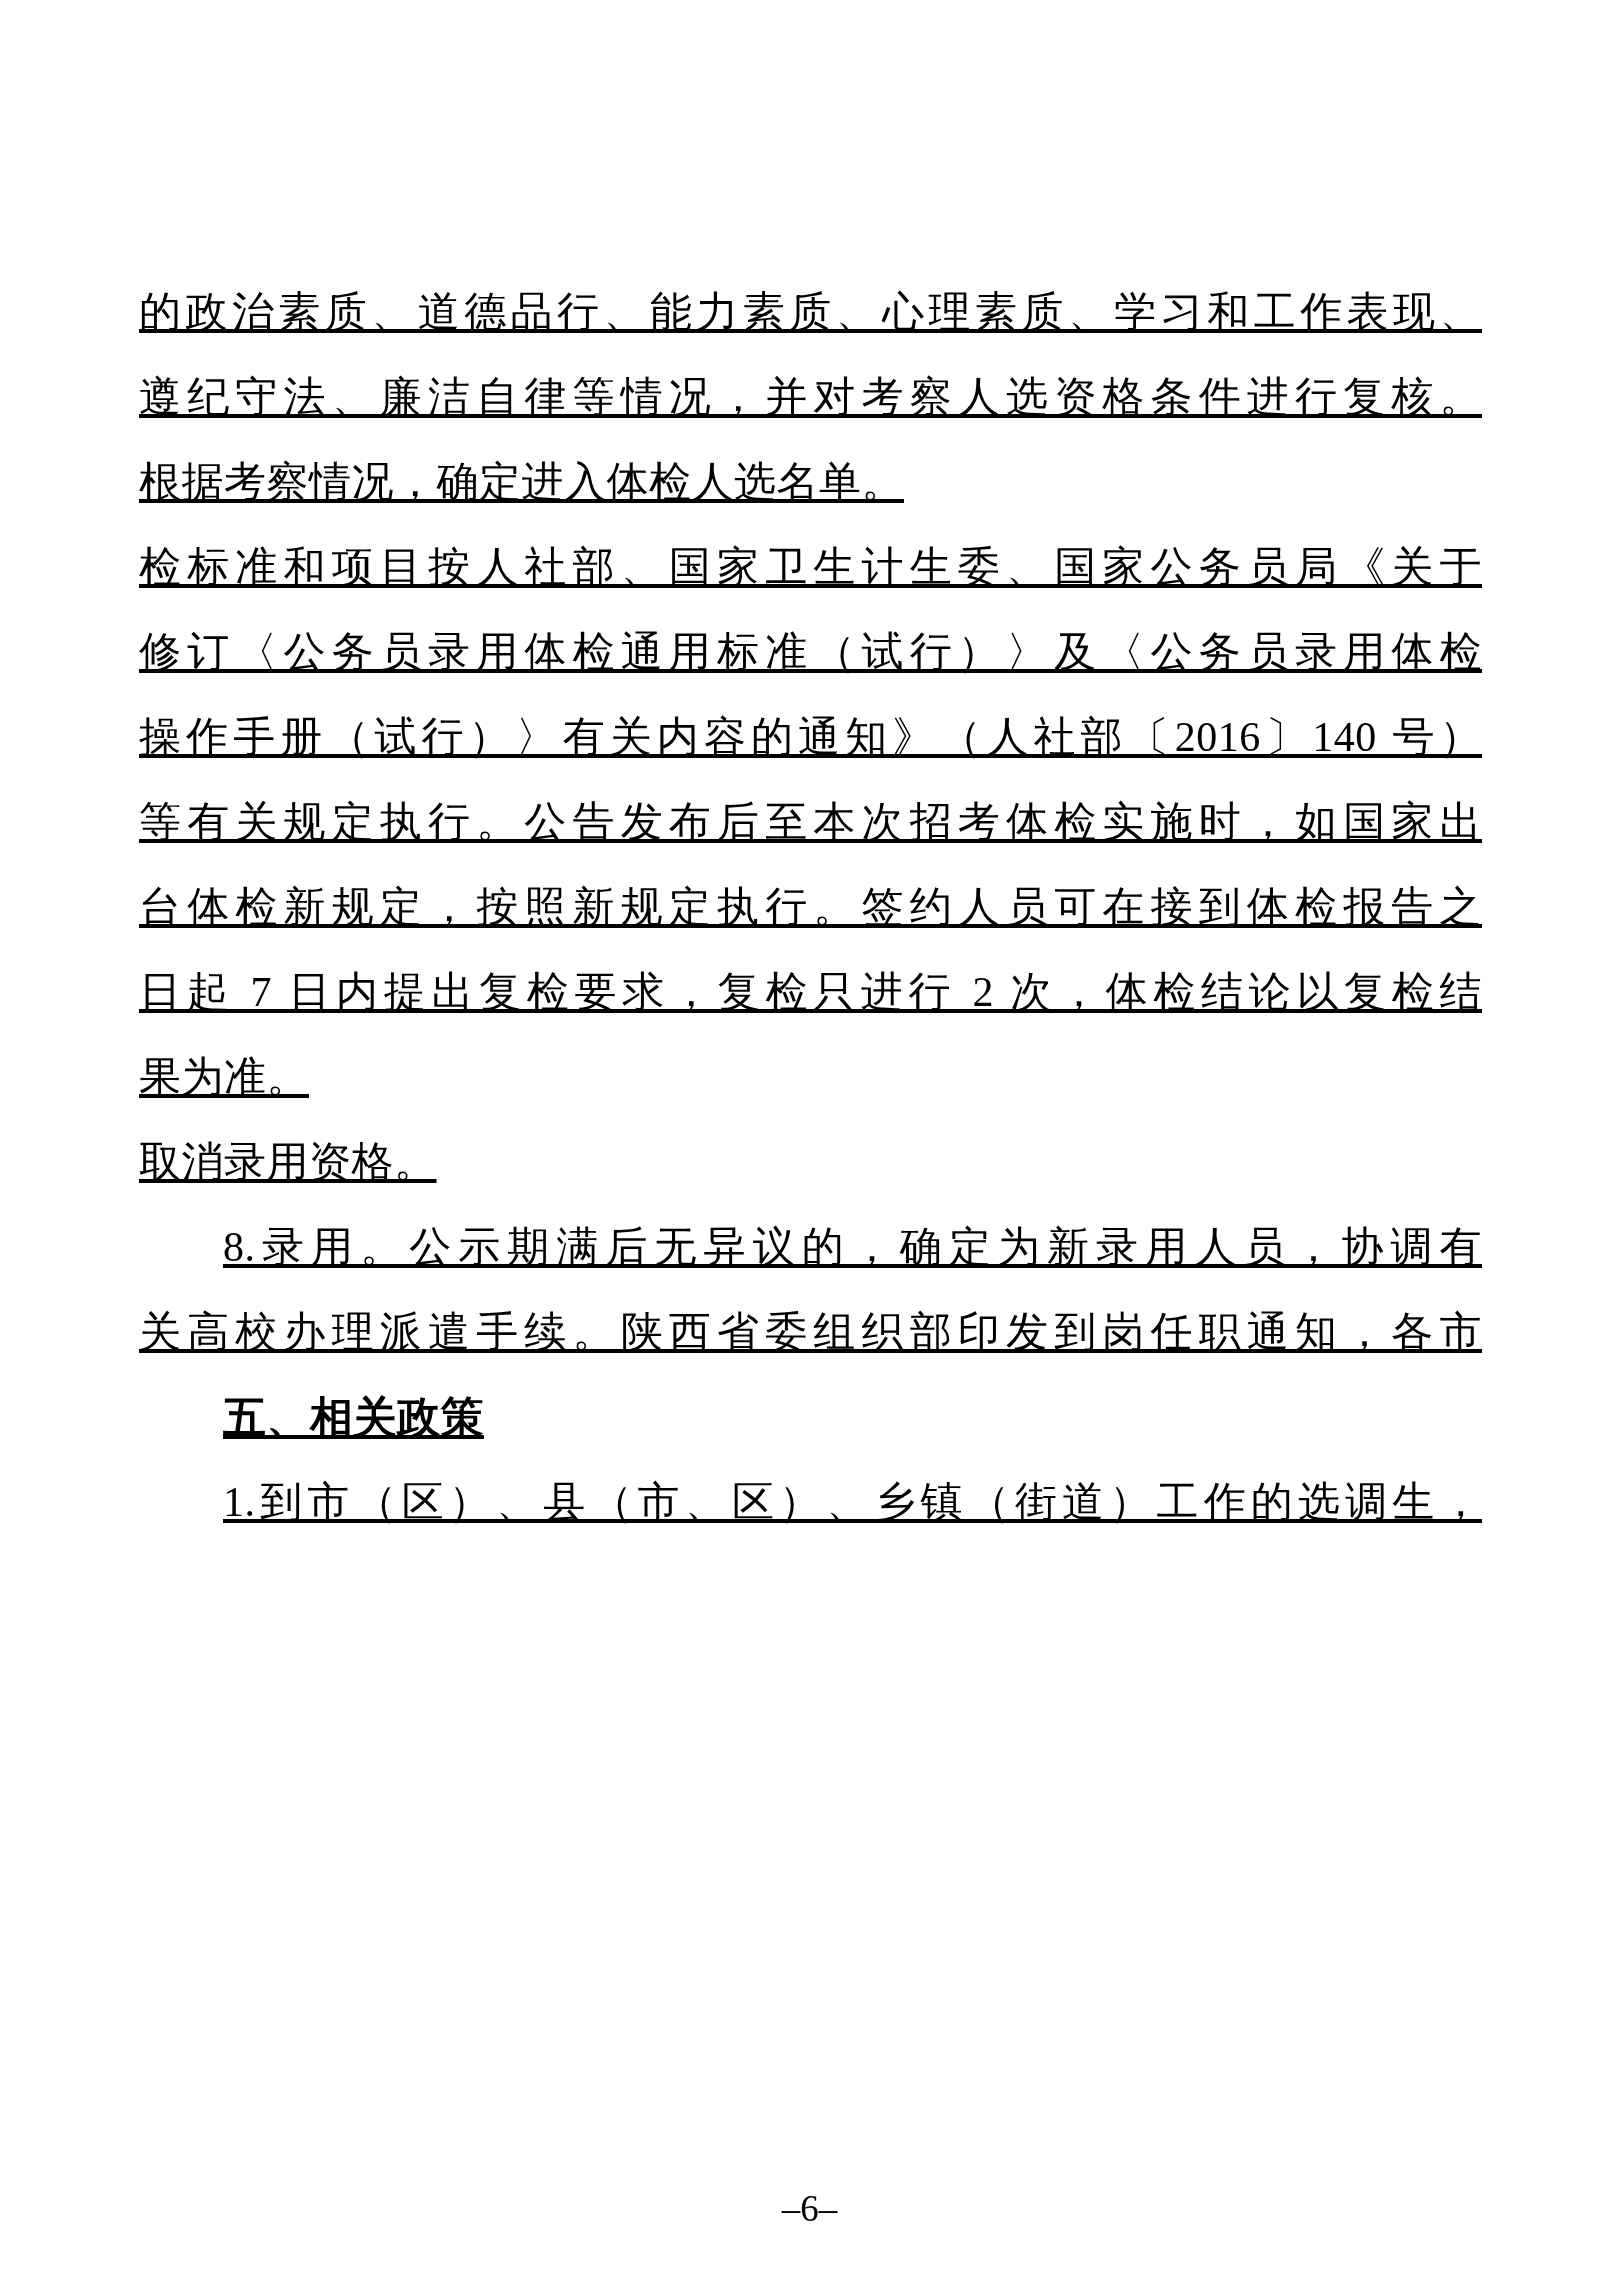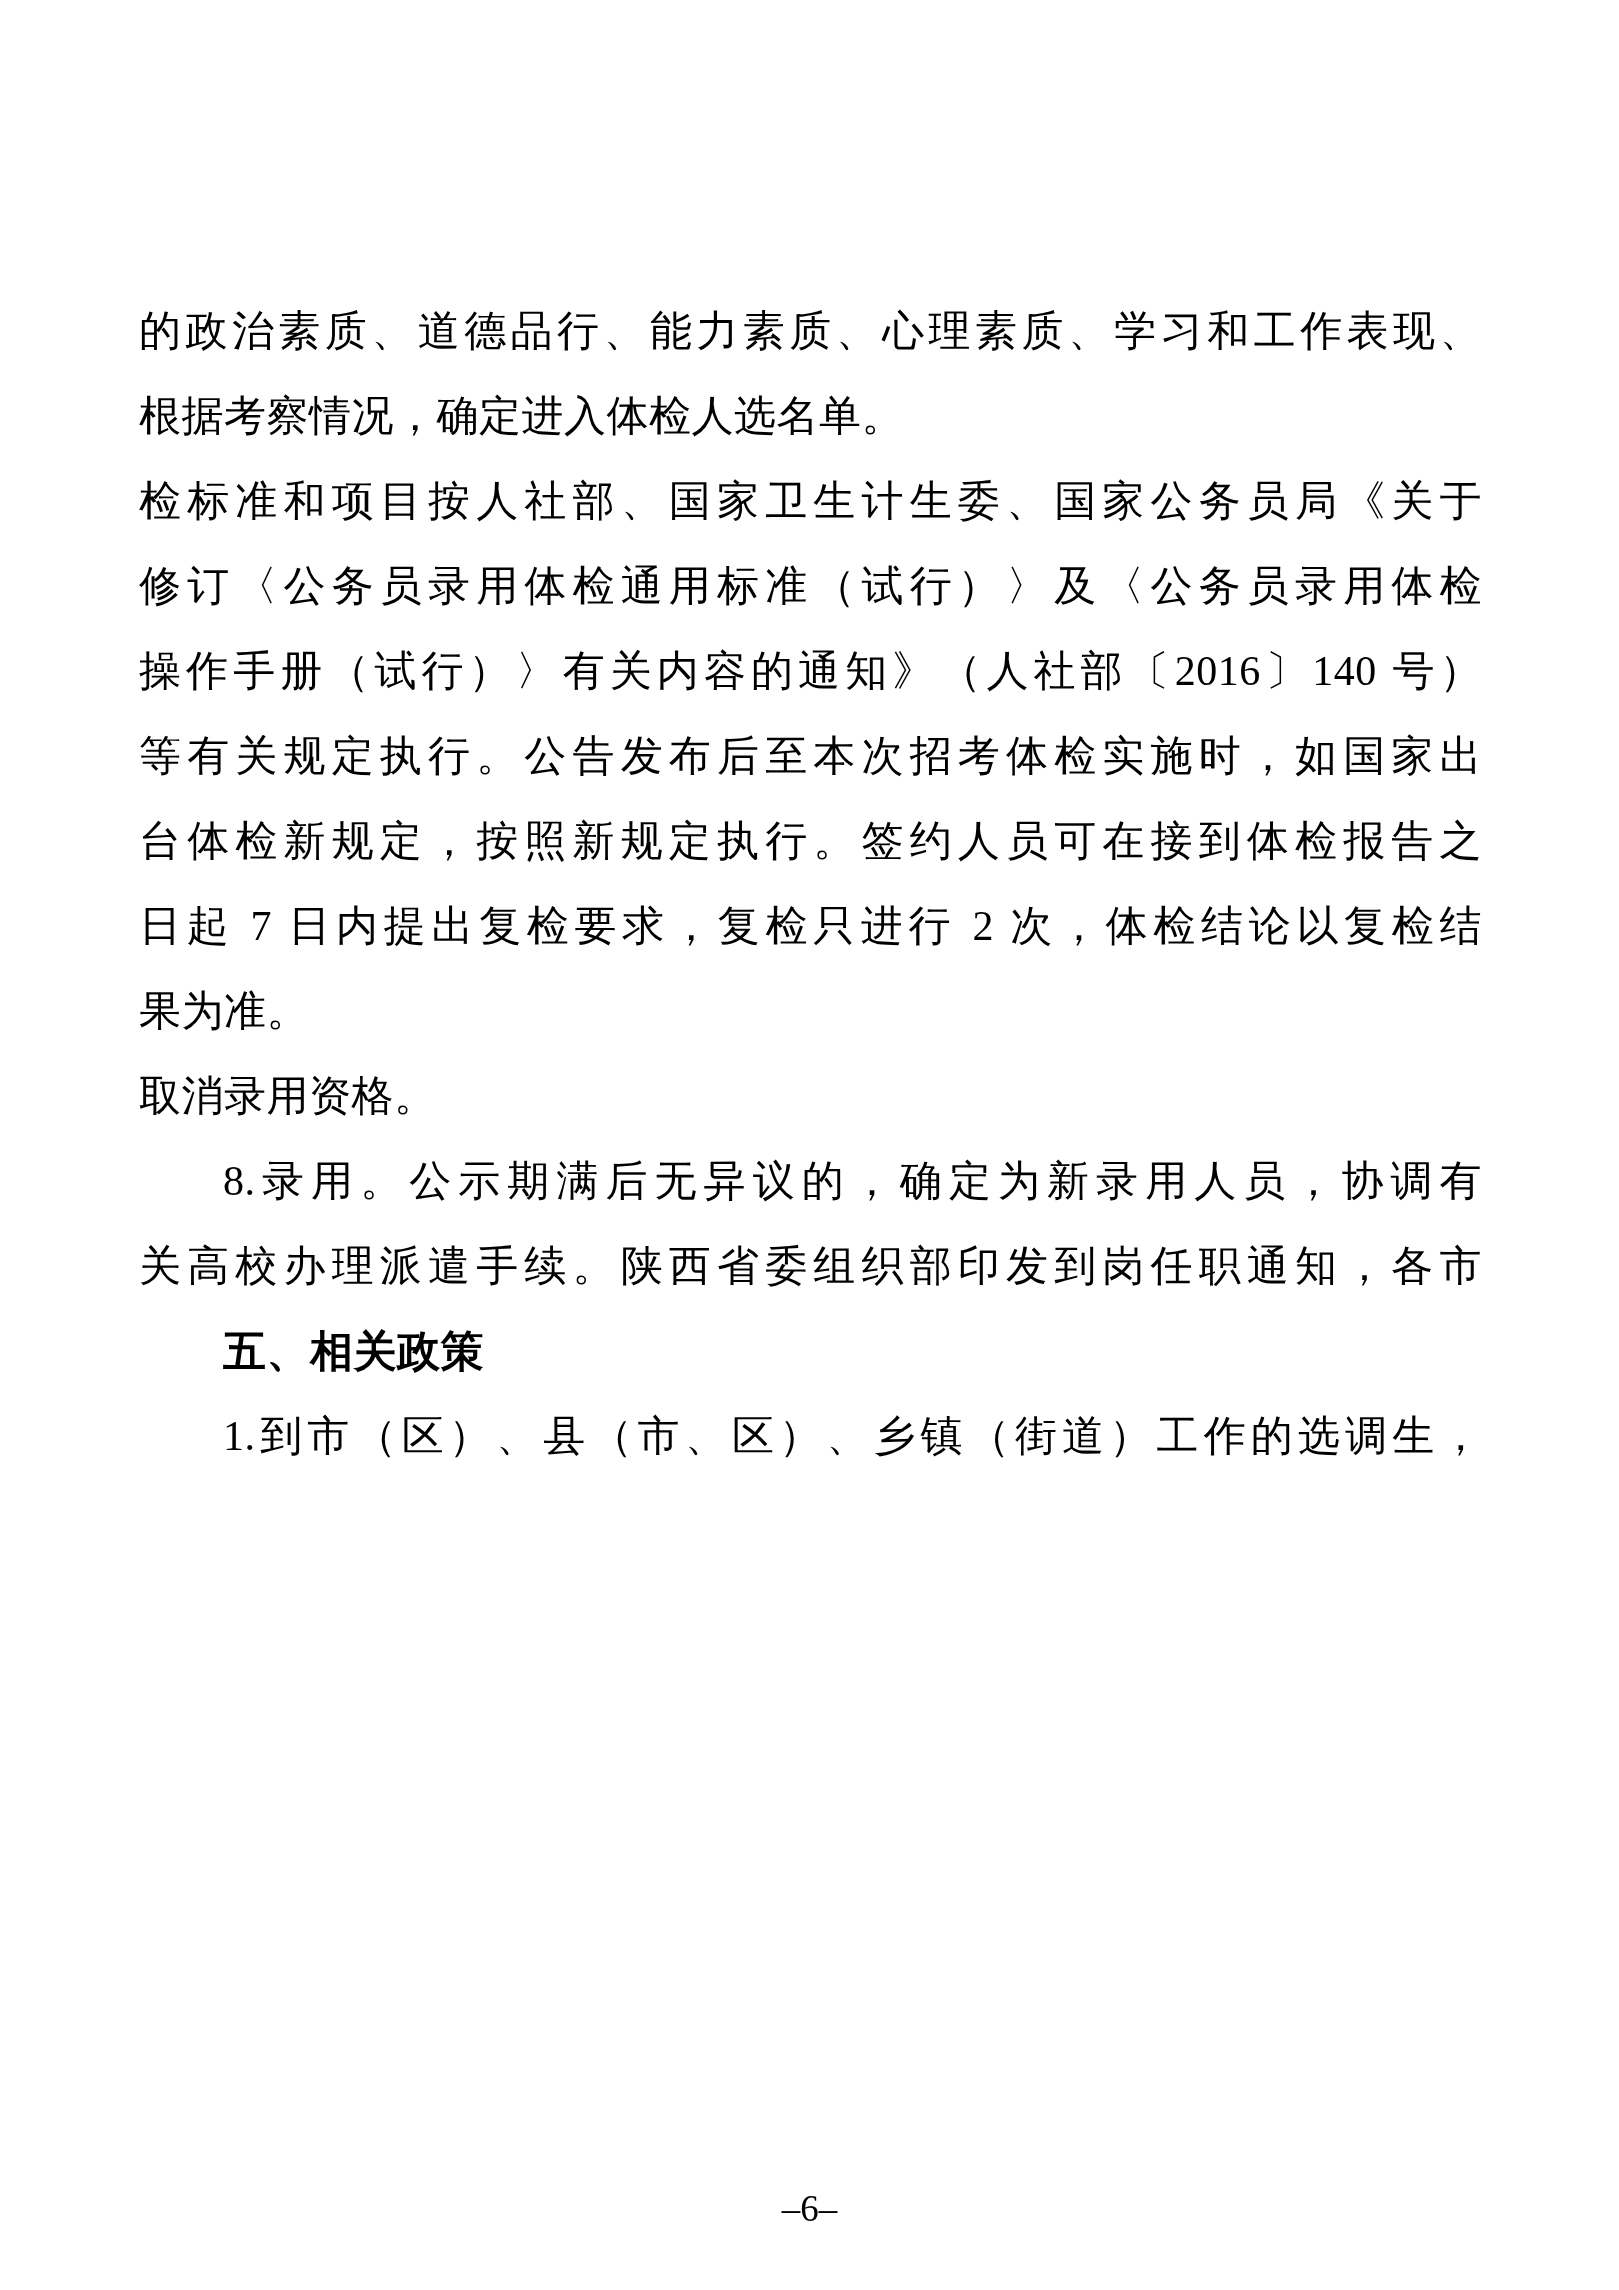--- a/index.html
+++ b/index.html
@@ -10,22 +10,23 @@
     color: #000000;
   }
   .page {
     position: relative;
     width: 1619px; height: 2291px;
     background: #ffffff;
     overflow: hidden;
   }
   .content {
     position: absolute;
-    left: 139px; top: 289px;
+    left: 139px; top: 270px;
     width: 1343px;
+    text-decoration: underline;
   }
   .line {
     height: 85px;
     line-height: 85px;
     font-size: 42px;
     text-align: justify;
     text-align-last: left;
     letter-spacing: 0.5px;
   }
   .line.justify {
@@ -49,20 +50,21 @@
     font-family: "Liberation Serif", "DejaVu Serif", serif;
   }
 </style>
 </head>
 <body>
 
 <div class="page">
   <div class="content">
 
   <div class="line justify">的政治素质、道德品行、能力素质、心理素质、学习和工作表现、</div>
+      <div class="line justify">遵纪守法、廉洁自律等情况，并对考察人选资格条件进行复核。</div>
       <div class="line">根据考察情况，确定进入体检人选名单。</div>
       <div class="line justify">检标准和项目按人社部、国家卫生计生委、国家公务员局《关于</div>
       <div class="line justify">修订〈公务员录用体检通用标准（试行）〉及〈公务员录用体检</div>
       <div class="line justify">操作手册（试行）〉有关内容的通知》（人社部〔2016〕140 号）</div>
       <div class="line justify">等有关规定执行。公告发布后至本次招考体检实施时，如国家出</div>
       <div class="line justify">台体检新规定，按照新规定执行。签约人员可在接到体检报告之</div>
       <div class="line justify">日起 7 日内提出复检要求，复检只进行 2 次，体检结论以复检结</div>
       <div class="line">果为准。</div>
       <div class="line">取消录用资格。</div>
       <div class="line indent justify">8.录用。公示期满后无异议的，确定为新录用人员，协调有</div>

